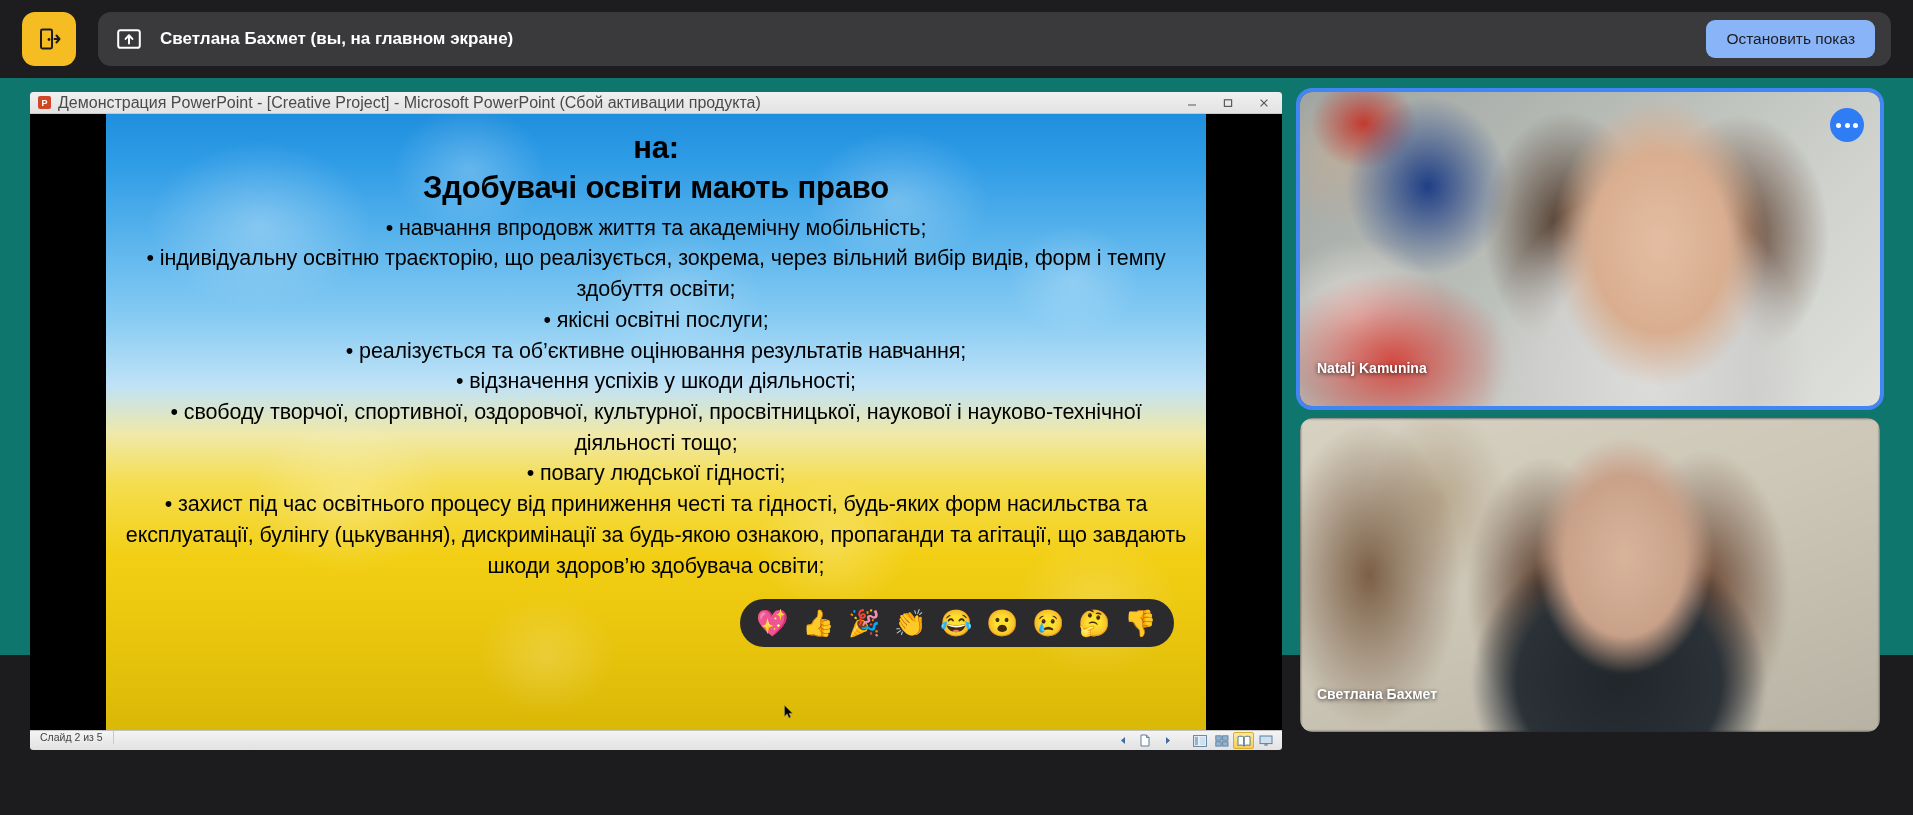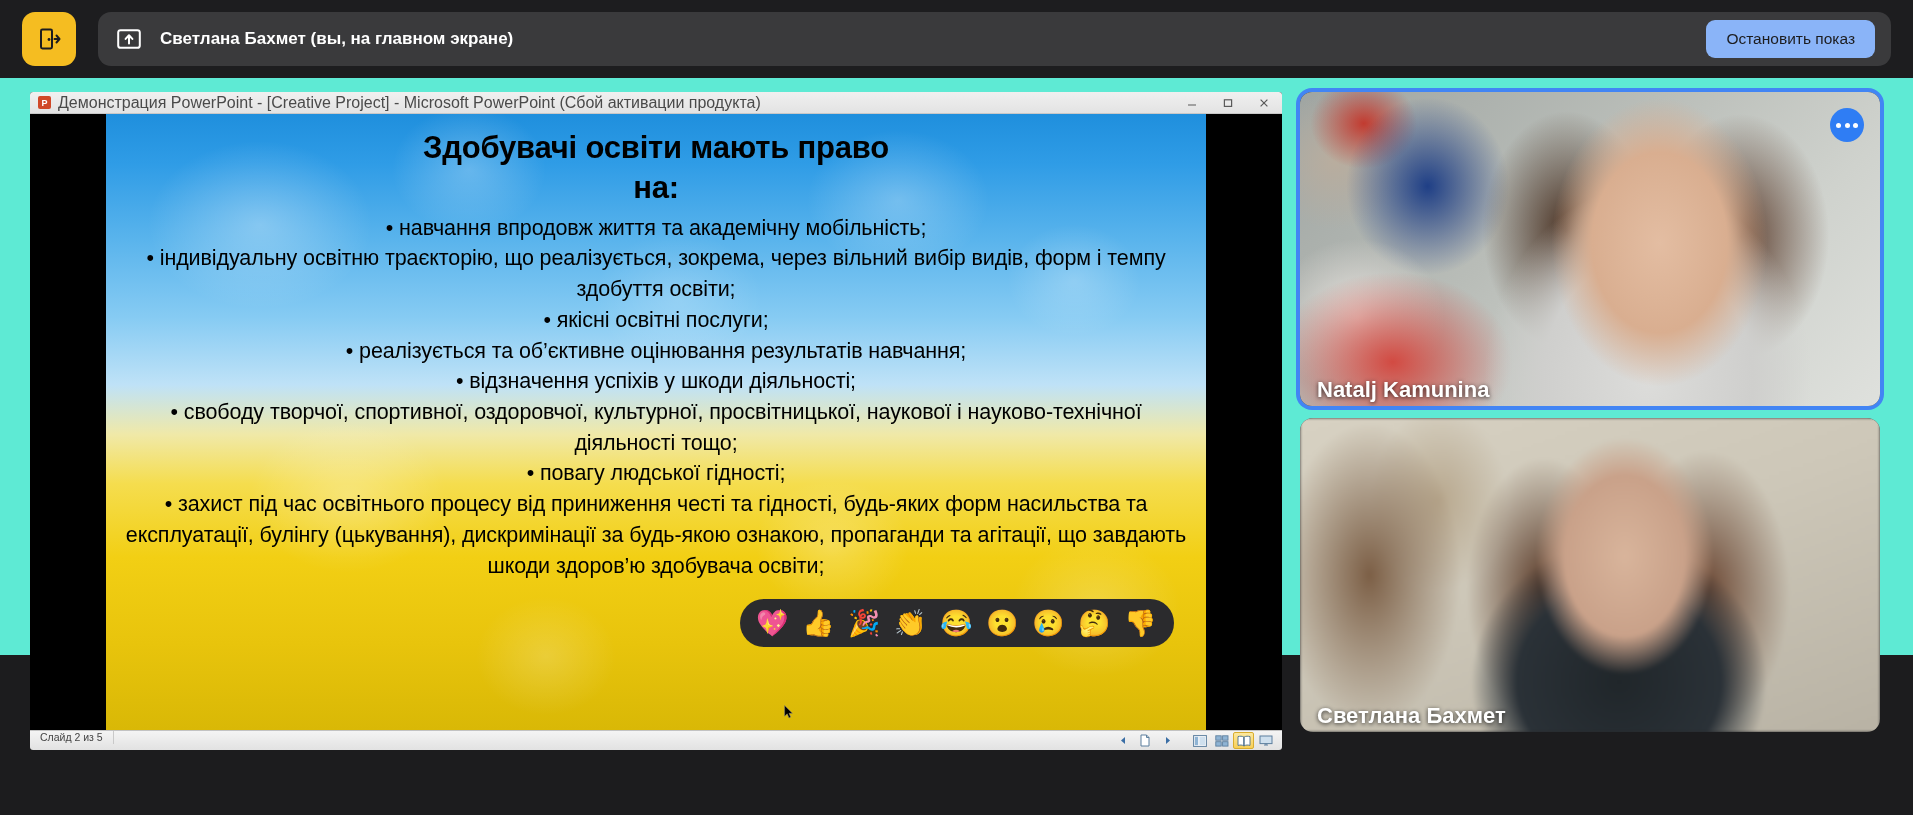--- a/index.html
+++ b/index.html
@@ -7,21 +7,21 @@
     width: 1913px; height: 815px;
     background: #1c1c1e;
     font-family: "Liberation Sans", sans-serif;
     overflow: hidden;
   }
 
   
   .app {
     position: relative;
     width: 1913px; height: 655px;
-    background: #5eead4;
+    background: #0f766e;
   }
 
   
   .topbar {
     position: absolute; left: 0; top: 0;
     width: 1913px; height: 78px;
     background: #1d1d1f;
     display: flex; align-items: center;
     padding: 0 22px;
   }
@@ -263,23 +263,23 @@
       radial-gradient(ellipse 185px 175px at 55% 84%, #20262a 0%, #2a3137 55%, rgba(42,49,55,0) 80%),
       radial-gradient(ellipse 120px 200px at 70% 55%, #6b4733 0%, rgba(107,71,51,0) 70%),
       radial-gradient(ellipse 110px 190px at 42% 55%, #5a3a28 0%, rgba(90,58,40,0) 70%),
       radial-gradient(ellipse 120px 200px at 12% 50%, #7c5f46 0%, rgba(124,95,70,0) 76%),
       radial-gradient(ellipse 90px 120px at 24% 26%, #b8a88e 0%, rgba(184,168,142,0) 76%),
       linear-gradient(160deg, #d7d1c2 0%, #cdc7b8 45%, #b8b2a4 100%);
     filter: blur(1.4px);
   }
   .tile-name {
     position: absolute;
-    left: 17px; bottom: 3px;
+    left: 17px; bottom: 30px;
     color: #fff;
-    font-size: 22px;
+    font-size: 14px;
     font-weight: bold;
     text-shadow: 0 1px 4px rgba(0,0,0,.75);
     z-index: 3;
   }
   .tile-more {
     position: absolute;
     right: 16px; top: 16px;
     width: 34px; height: 34px;
     border-radius: 50%;
     background: #2f7df4;
@@ -366,22 +366,22 @@
         <div class="pp-wc">
           <svg width="12" height="12" viewBox="0 0 12 12">
             <path d="M2.6 2.6 L9.4 9.4 M9.4 2.6 L2.6 9.4" stroke="#5a5a5a" stroke-width="1.2"></path>
           </svg>
         </div>
       </div>
     </div>
 
     <div class="slide-wrap">
       <div class="slide">
+        <div class="slide-title">на:</div>
         <div class="slide-title">Здобувачі освіти мають право</div>
-        <div class="slide-title">на:</div>
         <div class="slide-body">
           <p>• навчання впродовж життя та академічну мобільність;</p>
           <p>• індивідуальну освітню траєкторію, що реалізується, зокрема, через вільний вибір видів, форм і темпу здобуття освіти;</p>
           <p>• якісні освітні послуги;</p>
           <p>• реалізується та об’єктивне оцінювання результатів навчання;</p>
           <p>• відзначення успіхів у шкоди діяльності;</p>
           <p>• свободу творчої, спортивної, оздоровчої, культурної, просвітницької, наукової і науково-технічної діяльності тощо;</p>
           <p>• повагу людської гідності;</p>
           <p>• захист під час освітнього процесу від приниження честі та гідності, будь-яких форм насильства та експлуатації, булінгу (цькування), дискримінації за будь-якою ознакою, пропаганди та агітації, що завдають шкоди здоров’ю здобувача освіти;</p>
         </div>

